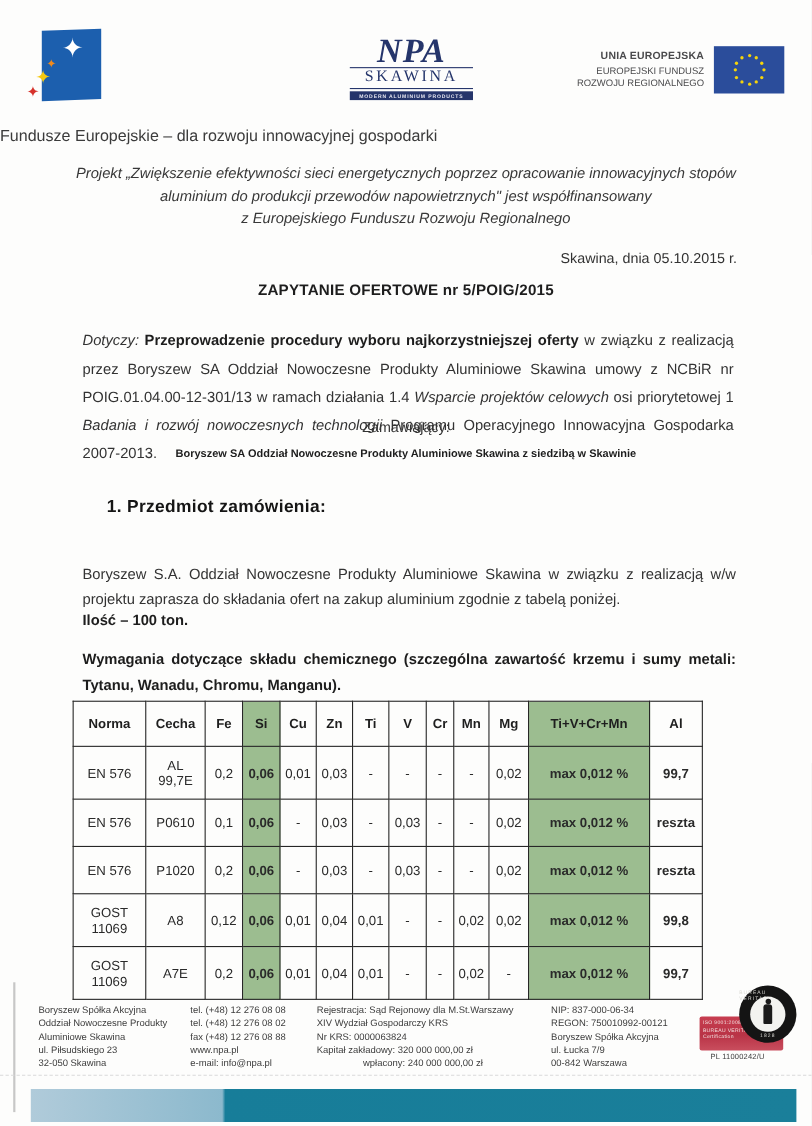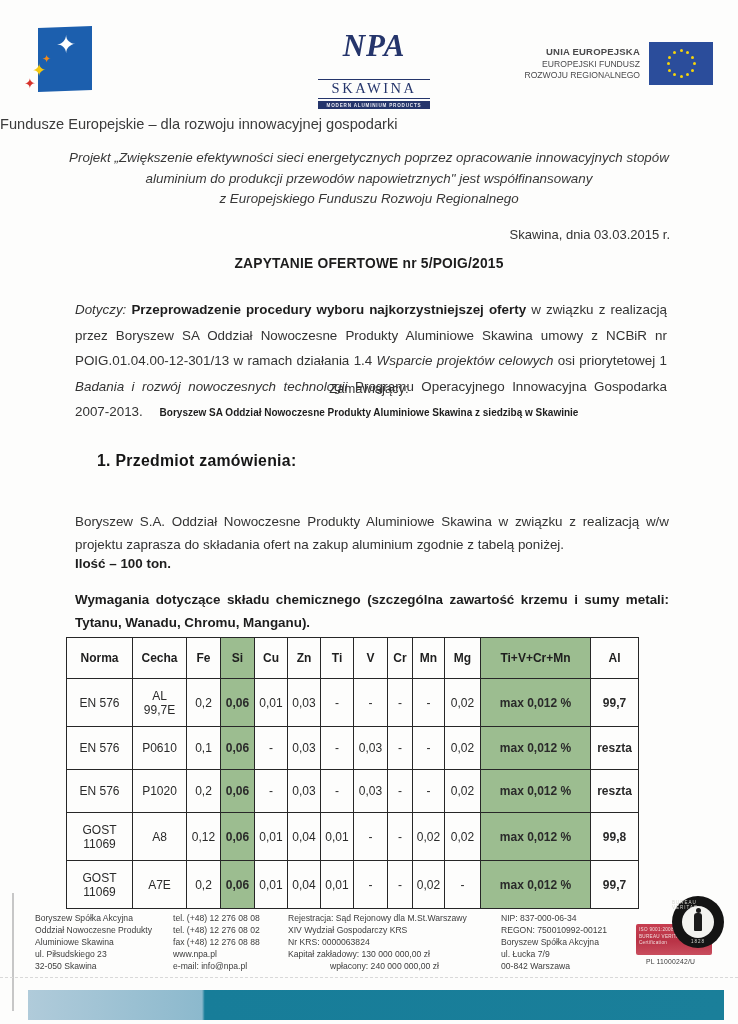--- a/index.html
+++ b/index.html
@@ -16,21 +16,21 @@
   .ig-star.orange{color:#f08a1d;font-size:11px;left:4px;top:26px;}
   .ig-star.yellow{color:#f5c80f;font-size:17px;left:-6px;top:34px;}
   .ig-star.red{color:#d6322b;font-size:14px;left:-14px;top:48px;}
   .ig-text{margin-left:12px;padding-top:12px;}
   .ig-title{font-size:13.5px;font-weight:700;color:#4b4b4d;letter-spacing:.6px;line-height:15px;}
   .ig-sub{font-size:6.4px;color:#8a8a8c;letter-spacing:.5px;margin-top:3px;}
   .logo-npa{position:absolute;left:318px;top:32px;width:112px;text-align:center;
     font-family:"Liberation Serif",serif;color:#25356b;}
   .npa-main{font-size:31px;font-weight:700;font-style:italic;line-height:28px;letter-spacing:1px;}
   .npa-sub{font-size:14.5px;letter-spacing:2.5px;border-top:1.5px solid #25356b;
-    border-bottom:1.5px solid #25356b;padding:0 0 1px 0;margin-top:19px;}
+    border-bottom:1.5px solid #25356b;padding:0 0 1px 0;margin-top:1px;}
   .npa-bar{background:#25356b;color:#e9e9f2;font-family:"Liberation Sans",sans-serif;
     font-size:4.6px;letter-spacing:.8px;padding:2px 0 1px 0;margin-top:2px;font-weight:700;}
   .logo-eu{position:absolute;right:25px;top:42px;display:flex;align-items:flex-start;margin-left:20px;}
   .eu-text{text-align:right;margin-right:9px;padding-top:4px;color:#4a4a4c;}
   .eu-l1{font-size:9.5px;font-weight:700;letter-spacing:.2px;}
   .eu-l2{font-size:8.6px;margin-top:2px;}
   .eu-l3{font-size:8.6px;margin-top:1px;}
   .eu-flag{position:relative;width:64px;height:43px;background:#2b4d9b;}
   .eu-flag .star{position:absolute;width:3px;height:3px;background:#f5d40a;border-radius:50%;}
   
@@ -140,21 +140,21 @@
   </div>
 
   <div class="funds-line">Fundusze Europejskie – dla rozwoju innowacyjnej gospodarki</div>
 
   <div class="project-block">
     <div>Projekt „Zwiększenie efektywności sieci energetycznych poprzez opracowanie innowacyjnych stopów</div>
     <div>aluminium do produkcji przewodów napowietrznych" jest współfinansowany</div>
     <div>z Europejskiego Funduszu Rozwoju Regionalnego</div>
   </div>
 
-  <div class="date-line">Skawina, dnia 03.03.2015 r.</div>
+  <div class="date-line">Skawina, dnia 05.10.2015 r.</div>
 
   <div class="doc-title">ZAPYTANIE OFERTOWE nr 5/POIG/2015</div>
 
   <p class="dotyczy"><span class="it">Dotyczy: </span><span class="bd">Przeprowadzenie procedury wyboru najkorzystniejszej oferty </span><span>w związku z realizacją przez Boryszew SA Oddział Nowoczesne Produkty Aluminiowe Skawina umowy z NCBiR nr POIG.01.04.00-12-301/13 w ramach działania 1.4 </span><span class="it">Wsparcie projektów celowych </span><span>osi priorytetowej 1 </span><span class="it">Badania i rozwój nowoczesnych technologii </span><span>Programu Operacyjnego Innowacyjna Gospodarka 2007-2013.</span></p>
 
   <div class="zam-label">Zamawiający:</div>
   <div class="zam-value">Boryszew SA Oddział Nowoczesne Produkty Aluminiowe Skawina z siedzibą w Skawinie</div>
 
   <div class="sec-heading">1. Przedmiot zamówienia:</div>
   <p class="sec-para">Boryszew S.A. Oddział Nowoczesne Produkty Aluminiowe Skawina w związku z realizacją w/w projektu zaprasza do składania ofert na zakup aluminium zgodnie z tabelą poniżej.</p>
@@ -288,21 +288,21 @@
         <div class="fline">tel. (+48) 12 276 08 08</div>
         <div class="fline">tel. (+48) 12 276 08 02</div>
         <div class="fline">fax (+48) 12 276 08 88</div>
         <div class="fline">www.npa.pl</div>
         <div class="fline">e-mail: info@npa.pl</div>
       </div>
     <div class="fcol fcol-2">
         <div class="fline">Rejestracja: Sąd Rejonowy dla M.St.Warszawy</div>
         <div class="fline">XIV Wydział Gospodarczy KRS</div>
         <div class="fline">Nr KRS: 0000063824</div>
-        <div class="fline">Kapitał zakładowy: 130 000 000,00 zł</div>
+        <div class="fline">Kapitał zakładowy: 320 000 000,00 zł</div>
         <div class="fline indent">wpłacony: 240 000 000,00 zł</div>
       </div>
     <div class="fcol fcol-3">
         <div class="fline">NIP: 837-000-06-34</div>
         <div class="fline">REGON: 750010992-00121</div>
         <div class="fline">Boryszew Spółka Akcyjna</div>
         <div class="fline">ul. Łucka 7/9</div>
         <div class="fline">00-842 Warszawa</div>
       </div>
   </div>

